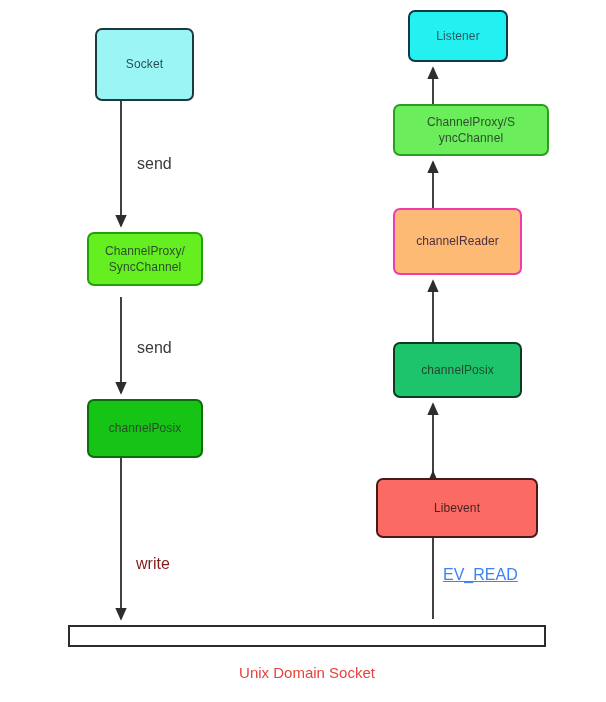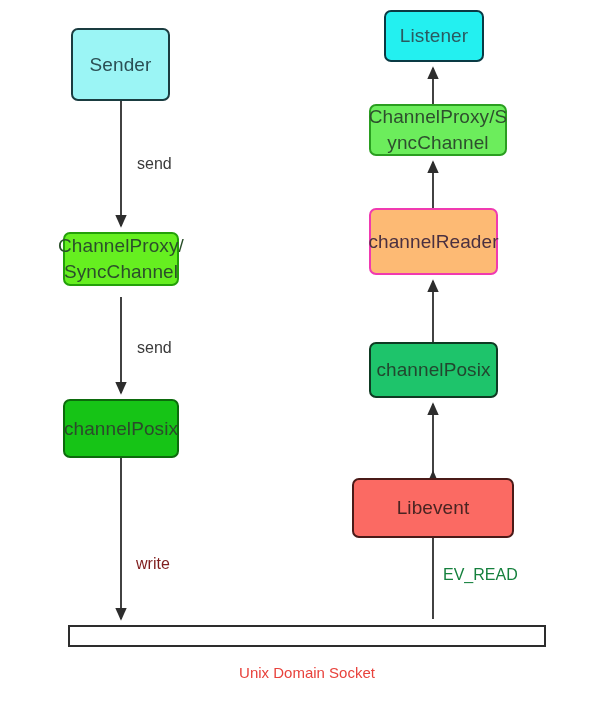--- a/index.html
+++ b/index.html
@@ -18,26 +18,27 @@
     overflow: hidden;
   }
   .node {
     position: absolute;
     box-sizing: border-box;
     display: flex;
     align-items: center;
     justify-content: center;
     text-align: center;
     border-radius: 7px;
-    font-size: 19px;
+    font-size: 12px;
     line-height: 1.35;
     color: #2b2b2b;
     letter-spacing: 0.1px;
     padding: 2px 4px;
     white-space: pre-line;
+    margin-left: 24px;
   }
   .edge-label {
     position: absolute;
     font-size: 16px;
     color: #3a3a3a;
     white-space: nowrap;
   }
   .socket-bar {
     position: absolute;
     box-sizing: border-box;
@@ -80,32 +81,32 @@
 
     <line x1="433" y1="478" x2="433" y2="404" stroke="#2d2d2d" stroke-width="1.8" marker-end="url(#arrowhead)"></line>
 
     <line x1="433" y1="342" x2="433" y2="281" stroke="#2d2d2d" stroke-width="1.8" marker-end="url(#arrowhead)"></line>
 
     <line x1="433" y1="208" x2="433" y2="162" stroke="#2d2d2d" stroke-width="1.8" marker-end="url(#arrowhead)"></line>
 
     <line x1="433" y1="104" x2="433" y2="68" stroke="#2d2d2d" stroke-width="1.8" marker-end="url(#arrowhead)"></line>
   </svg>
 
-  <div class="node" style="left: 71px; top: 28px; width: 99px; height: 73px; background: rgb(155, 245, 245); border: 2px solid rgb(26, 60, 64); color: rgb(43, 79, 84);">Sender</div>
+  <div class="node" style="left: 71px; top: 28px; width: 99px; height: 73px; background: rgb(155, 245, 245); border: 2px solid rgb(26, 60, 64); color: rgb(43, 79, 84);">Socket</div>
   <div class="node" style="left: 63px; top: 232px; width: 116px; height: 54px; background: rgb(102, 239, 32); border: 2px solid rgb(35, 160, 8); color: rgb(43, 79, 43);">ChannelProxy/
 SyncChannel</div>
   <div class="node" style="left: 63px; top: 399px; width: 116px; height: 59px; background: rgb(22, 196, 22); border: 2px solid rgb(12, 107, 12); color: rgb(44, 74, 44);">channelPosix</div>
   <div class="node" style="left: 384px; top: 10px; width: 100px; height: 52px; background: rgb(35, 240, 240); border: 2px solid rgb(10, 58, 68); color: rgb(42, 90, 96);">Listener</div>
-  <div class="node" style="left: 369px; top: 104px; width: 138px; height: 52px; background: rgb(108, 237, 92); border: 2px solid rgb(42, 158, 32); color: rgb(46, 79, 46);">ChannelProxy/S
+  <div class="node" style="left: 369px; top: 104px; width: 156px; height: 52px; background: rgb(108, 237, 92); border: 2px solid rgb(42, 158, 32); color: rgb(46, 79, 46);">ChannelProxy/S
 yncChannel</div>
   <div class="node" style="left: 369px; top: 208px; width: 129px; height: 67px; background: #fdba74; border: 2px solid rgb(240, 58, 176); color: rgb(74, 48, 64);">channelReader</div>
   <div class="node" style="left: 369px; top: 342px; width: 129px; height: 56px; background: rgb(30, 196, 107); border: 2px solid rgb(14, 58, 34); color: rgb(34, 71, 47);">channelPosix</div>
   <div class="node" style="left: 352px; top: 478px; width: 162px; height: 60px; background: rgb(251, 106, 99); border: 2px solid rgb(74, 26, 24); color: rgb(74, 36, 34);">Libevent</div>
 
   <div class="edge-label" style="left: 137px; top: 155px; color: rgb(58, 58, 58);">send</div>
   <div class="edge-label" style="left: 137px; top: 339px; color: rgb(58, 58, 58);">send</div>
   <div class="edge-label" style="left: 136px; top: 555px; color: #7f1d1d;">write</div>
-  <div class="edge-label" style="left: 443px; top: 566px; color: #15803d;">EV_READ</div>
+  <div class="edge-label" style="left: 443px; top: 566px; color: #3b82f6; text-decoration: underline;">EV_READ</div>
 
   <div class="socket-bar" style="left: 68px; top: 625px; width: 478px; height: 22px; background: rgb(255, 255, 255); border: 2.5px solid rgb(45, 45, 45);"></div>
   <div class="socket-caption" style="left: 68px; top: 664px; width: 478px; color: rgb(232, 66, 60);">Unix Domain Socket</div>
 
 </div>
 
 </body></html>

